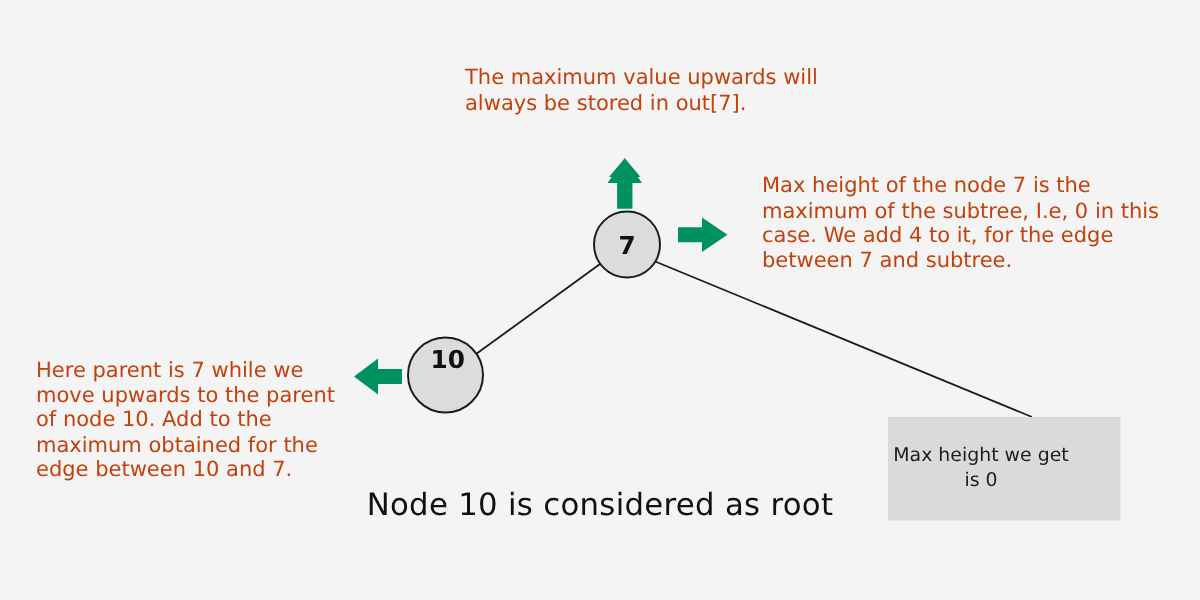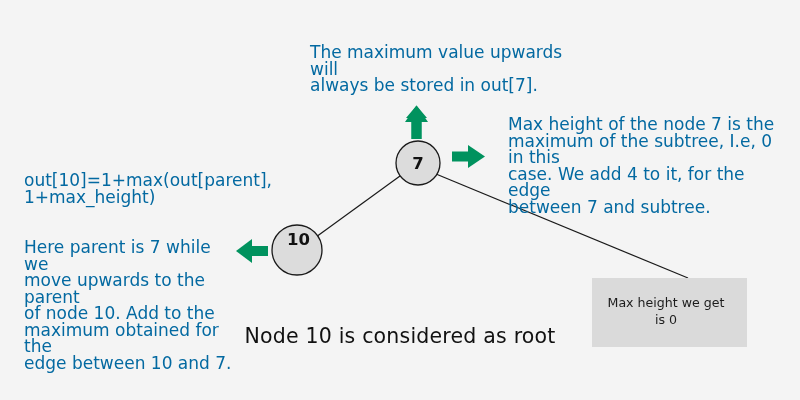--- a/index.html
+++ b/index.html
@@ -24,23 +24,23 @@
   .svg-layer {
     position: absolute;
     left: 0;
     top: 0;
     width: 800px;
     height: 400px;
   }
   .txt {
     position: absolute;
     font-family: "DejaVu Sans", sans-serif;
-    font-size: 17px;
+    font-size: 14px;
     line-height: 16.5px;
-    color: #0369a1;
+    color: #c2410c;
     white-space: pre-line;
   }
   #note-top {
     left: 310px;
     top: 44px;
     width: 260px;
   }
   #note-right {
     left: 508px;
     top: 116px;
@@ -70,21 +70,20 @@
   .box-label {
     position: absolute;
     left: 592px;
     top: 295px;
     width: 124px;
     text-align: center;
     font-size: 12.6px;
     line-height: 16.5px;
     color: #1c1c1c;
     white-space: pre-line;
-    margin-left: 12px;
   }
   .node-label {
     position: absolute;
     font-weight: bold;
     font-size: 16.5px;
     color: #111;
     text-align: center;
   }
   #node7-label {
     left: 396px;
@@ -129,21 +128,20 @@
   </svg>
 
   <div class="txt" id="note-top">The maximum value upwards will
 always be stored in out[7].</div>
 
   <div class="txt" id="note-right">Max height of the node 7 is the
 maximum of the subtree, I.e, 0 in this
 case. We add 4 to it, for the edge
 between 7 and subtree.</div>
 
-  <div class="txt" id="formula">out[10]=1+max(out[parent], 1+max_height)</div>
 
   <div class="txt" id="note-left">Here parent is 7 while we
 move upwards to the parent
 of node 10. Add to the
 maximum obtained for the
 edge between 10 and 7.</div>
 
   <div class="box-label">Max height we get
 is 0</div>
 

